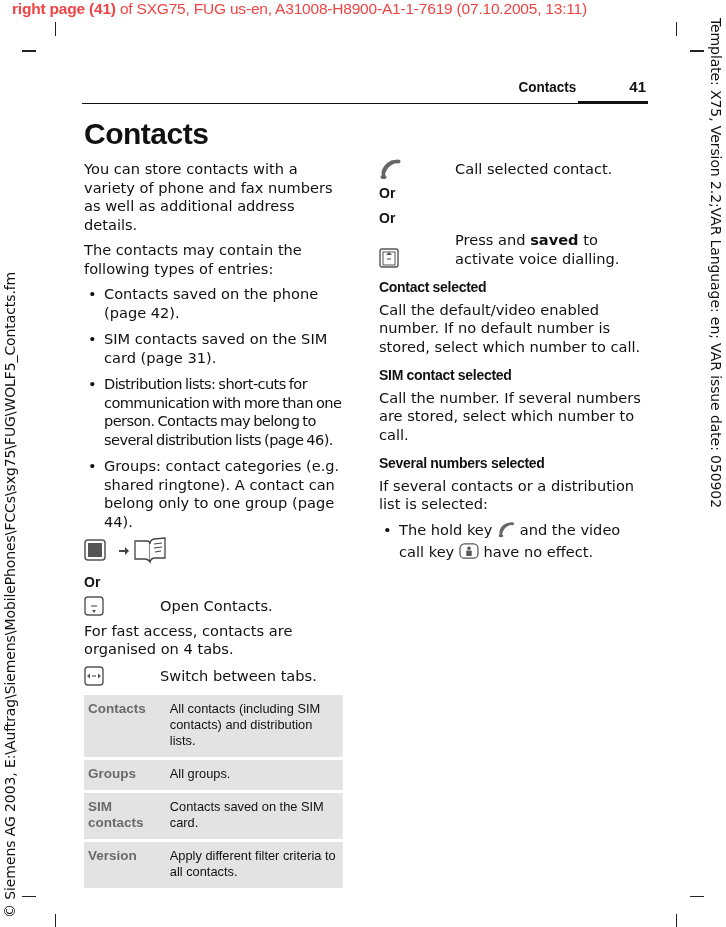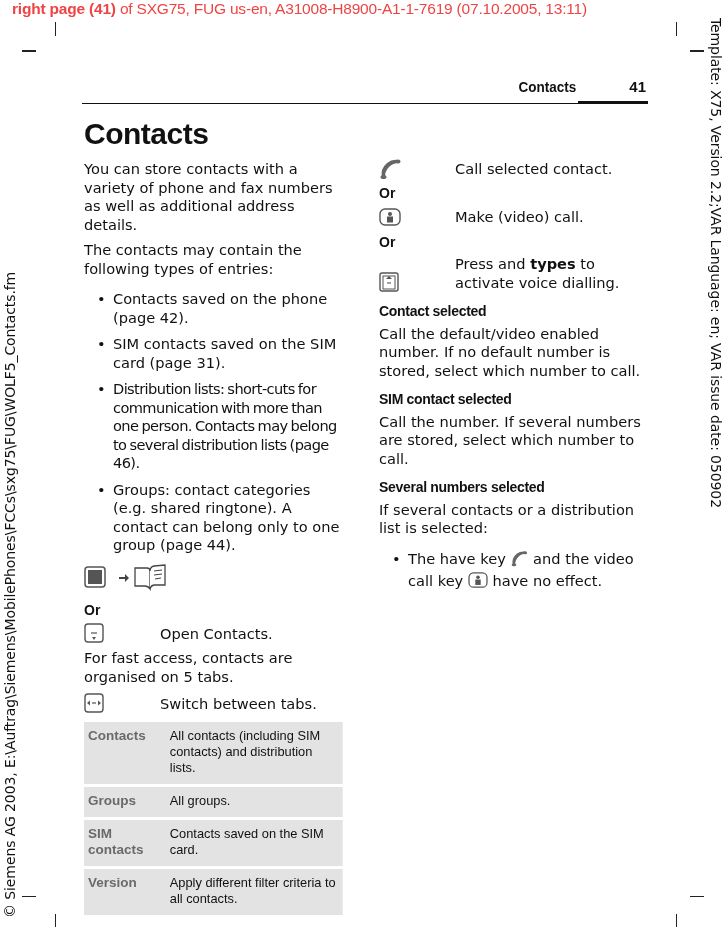--- a/index.html
+++ b/index.html
@@ -18,21 +18,21 @@
   .header .rule { position:absolute; left:0; right:0; top:25px; height:1px; background:#111; }
   .header .rule-thick { position:absolute; right:0; width:70px; top:23px; height:3px; background:#111; }
 
   .col { position:absolute; font-size:14.6px; line-height:18.5px; }
   .col-left { left:84px; top:116px; width:268px; }
   .col-right { left:379px; top:158px; width:270px; }
   h1 { font-family:"Liberation Sans", sans-serif; font-weight:bold; font-size:30px; margin:0 0 8px 0; letter-spacing:-0.5px; line-height:36px; }
   h2 { font-family:"Liberation Sans", sans-serif; font-weight:bold; font-size:25px; margin:0 0 10px 0; letter-spacing:-0.4px; line-height:32px; }
   h3 { font-family:"Liberation Sans", sans-serif; font-weight:bold; font-size:14px; margin:10px 0 4px 0; letter-spacing:-0.3px; }
   p { margin:0 0 7px 0; }
-  ul { list-style:none; margin:12px; padding:0; }
+  ul { list-style:none; margin:3px; padding:0; }
   ul li { position:relative; padding-left:17px; margin-bottom:8px; }
   ul li:before { content:"•"; position:absolute; left:1px; top:0; }
   .tight { letter-spacing:-0.6px; word-spacing:-1px; }
   .or { font-family:"Liberation Sans", sans-serif; font-weight:bold; font-size:14px; margin:6px 0 4px 0; }
   .keyrow { display:flex; align-items:flex-end; margin-bottom:6px; }
   .keyrow .k { width:76px; flex:none; height:20px; }
   .keyrow .t { flex:1; }
   .icon { display:inline-block; vertical-align:middle; }
   .menu-row { display:flex; align-items:center; margin:4px 0 8px 0; height:26px; }
   table.tabs { border-collapse:separate; border-spacing:0 3px; width:268px; margin-top:6px; font-family:"Liberation Sans", sans-serif; font-size:13.5px; line-height:16px; }
@@ -102,21 +102,21 @@
   <div class="keyrow">
     <span class="k"><span class="icon">
       <svg width="20" height="20" viewBox="0 0 20 20">
             <rect x="1" y="1" width="18" height="18" rx="3" fill="#fff" stroke="#555" stroke-width="1.4"></rect>
             <path d="M7 10h6" stroke="#555" stroke-width="1.2"></path>
             <path d="M8 14h4l-2 3z" fill="#555"></path>
           </svg>
     </span></span>
     <span class="t">Open Contacts.</span>
   </div>
-  <p>For fast access, contacts are organised on 5 tabs.</p>
+  <p>For fast access, contacts are organised on 4 tabs.</p>
   <div class="keyrow">
     <span class="k"><span class="icon">
       <svg width="20" height="20" viewBox="0 0 20 20">
             <rect x="1" y="1" width="18" height="18" rx="3" fill="#fff" stroke="#555" stroke-width="1.4"></rect>
             <path d="M3 10l3-2.5v5z M17 10l-3-2.5v5z" fill="#555"></path>
             <path d="M8 10h4" stroke="#555" stroke-width="1.2"></path>
           </svg>
     </span></span>
     <span class="t">Switch between tabs.</span>
   </div>
@@ -149,51 +149,41 @@
     <span class="k"><span class="icon">
       <svg width="22" height="22" viewBox="0 0 22 22">
             <path d="M3 19 Q1 11 8 5 Q13 1 19 2 L20 5 Q14 5 10 9 Q6 13 6 19 Z" fill="#666"></path>
             <ellipse cx="4.5" cy="19" rx="3" ry="2" fill="#666"></ellipse>
             <ellipse cx="19" cy="3.5" rx="2.5" ry="2" fill="#666"></ellipse>
           </svg>
     </span></span>
     <span class="t">Call selected contact.</span>
   </div>
   <div class="or">Or</div>
-  <div class="keyrow">
-    <span class="k"><span class="icon">
-      <svg width="22" height="20" viewBox="0 0 22 20">
-            <rect x="1" y="2" width="20" height="16" rx="5" fill="#fff" stroke="#555" stroke-width="1.4"></rect>
-            <circle cx="11" cy="7" r="2" fill="#555"></circle>
-            <rect x="8" y="9.5" width="6" height="6" fill="#555"></rect>
-          </svg>
-    </span></span>
-    <span class="t">Make (video) call.</span>
-  </div>
   <div class="or">Or</div>
   <div class="keyrow">
     <span class="k"><span class="icon">
       <svg width="20" height="20" viewBox="0 0 20 20">
             <rect x="1" y="1" width="18" height="18" rx="2" fill="#fff" stroke="#555" stroke-width="1.4"></rect>
             <rect x="4" y="4" width="12" height="13" fill="none" stroke="#555" stroke-width="1"></rect>
             <path d="M10 4l-3 3h6z" fill="#555"></path>
             <path d="M8 11h4" stroke="#555" stroke-width="1.1"></path>
           </svg>
     </span></span>
-    <span class="t"><span>Press and </span><b>types</b><span> to activate voice dialling.</span></span>
+    <span class="t"><span>Press and </span><b>saved</b><span> to activate voice dialling.</span></span>
   </div>
 
   <h3>Contact selected</h3>
   <p>Call the default/video enabled number. If no default number is stored, select which number to call.</p>
   <h3>SIM contact selected</h3>
   <p>Call the number. If several numbers are stored, select which number to call.</p>
   <h3>Several numbers selected</h3>
   <p>If several contacts or a distribution list is selected:</p>
   <ul>
-    <li><span>The have key </span><span class="inline-icon"><svg width="18" height="17" viewBox="0 0 22 22">
+    <li><span>The hold key </span><span class="inline-icon"><svg width="18" height="17" viewBox="0 0 22 22">
             <path d="M3 19 Q1 11 8 5 Q13 1 19 2 L20 5 Q14 5 10 9 Q6 13 6 19 Z" fill="#666"></path>
             <ellipse cx="4.5" cy="19" rx="3" ry="2" fill="#666"></ellipse>
             <ellipse cx="19" cy="3.5" rx="2.5" ry="2" fill="#666"></ellipse>
           </svg></span><span> and the video call key </span><span class="inline-icon"><svg width="20" height="18" viewBox="0 0 22 20">
             <rect x="1" y="2" width="20" height="16" rx="5" fill="#fff" stroke="#555" stroke-width="1.4"></rect>
             <circle cx="11" cy="7" r="2" fill="#555"></circle>
             <rect x="8" y="9.5" width="6" height="6" fill="#555"></rect>
           </svg></span><span> have no effect.</span></li>
   </ul>
 </div>

